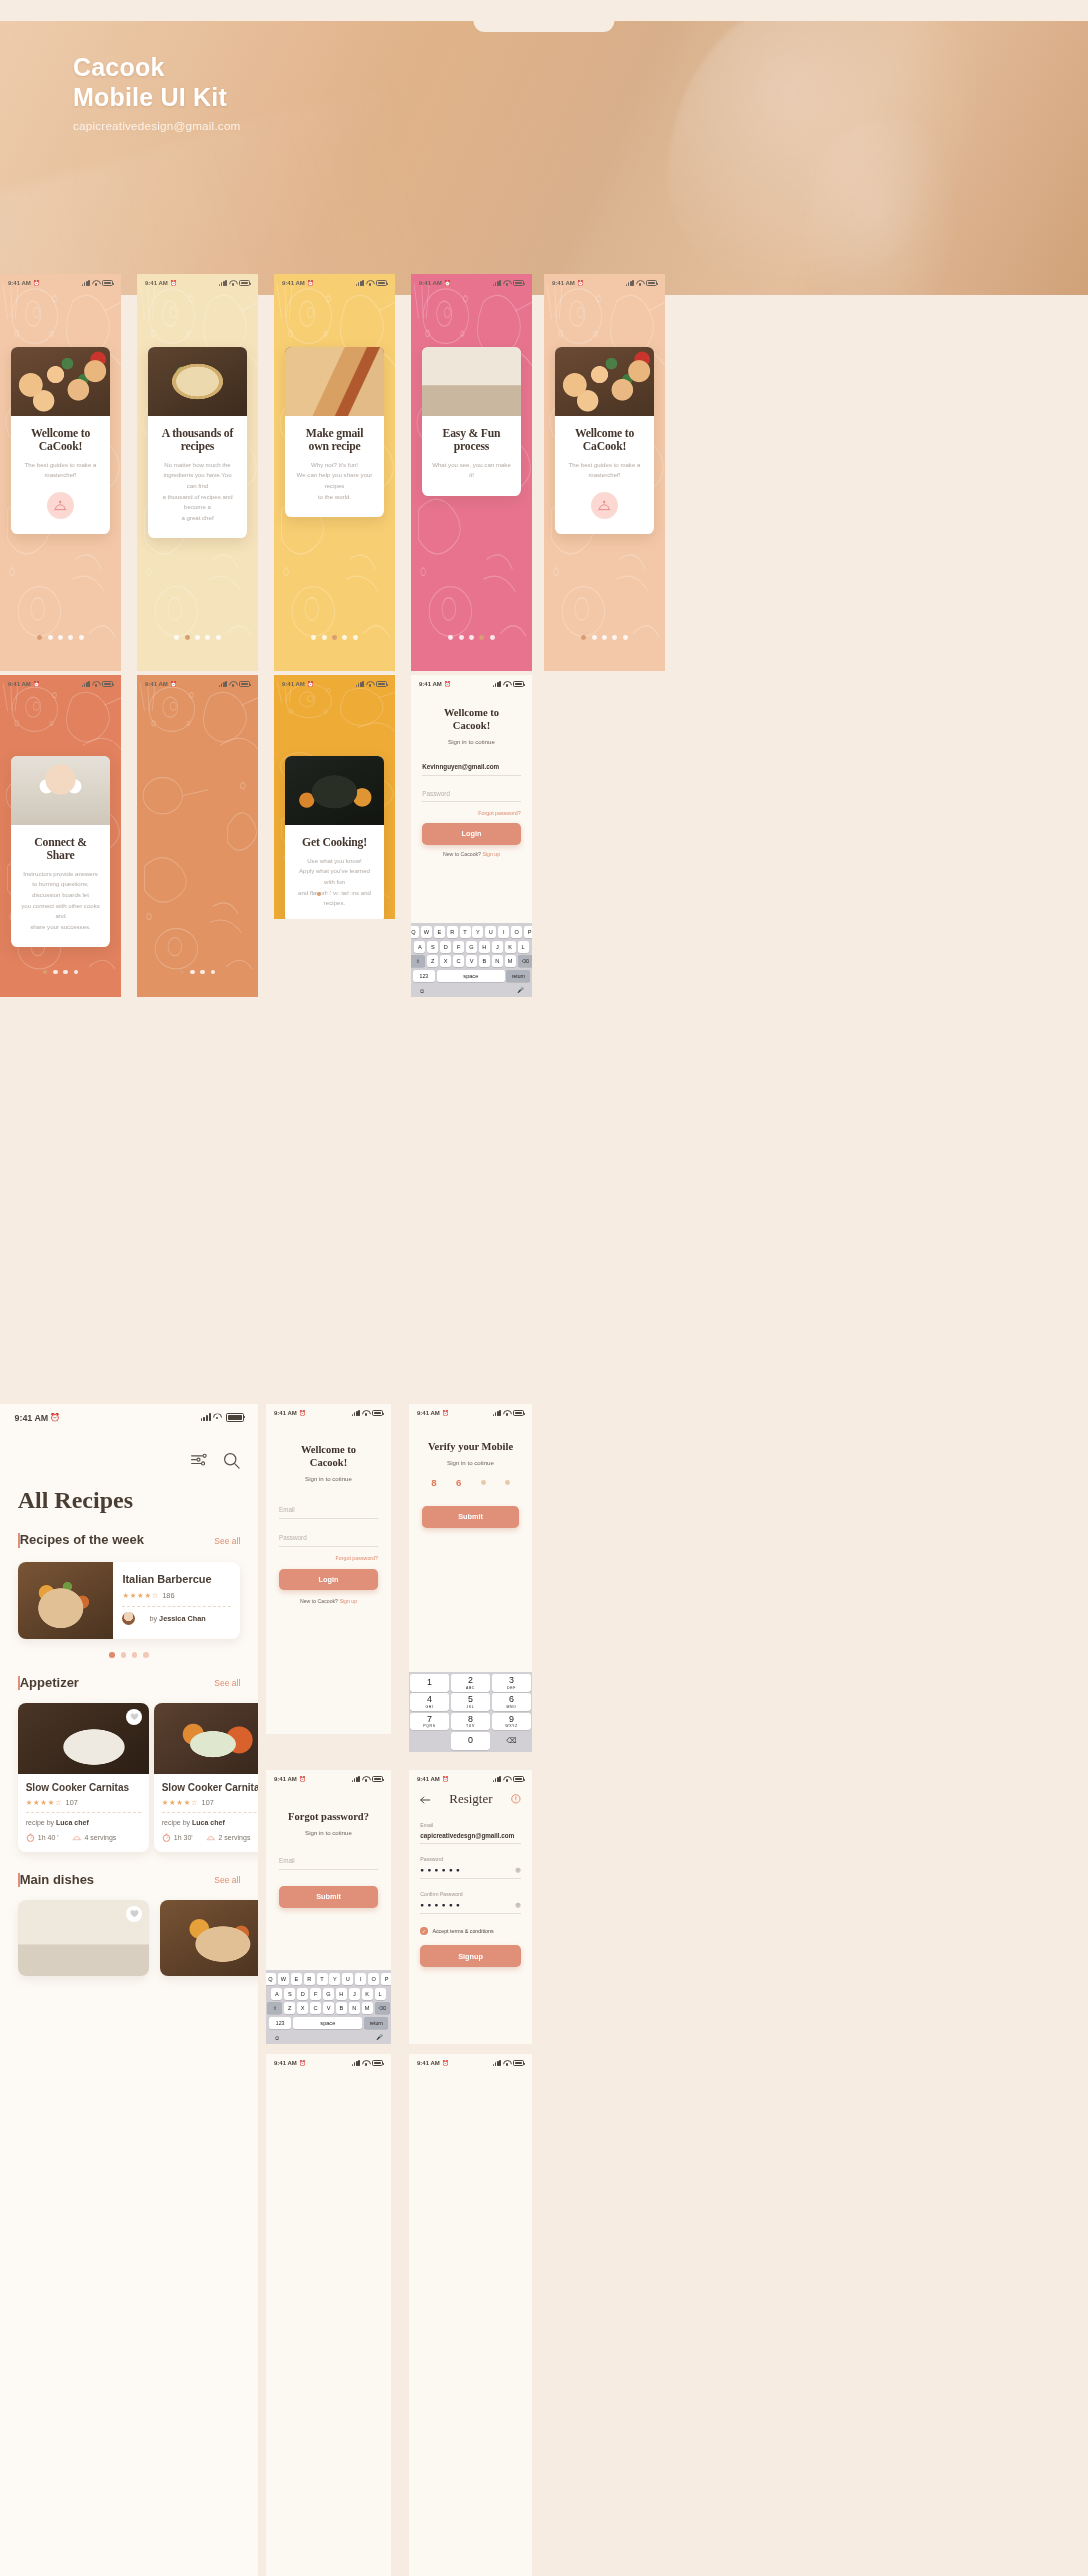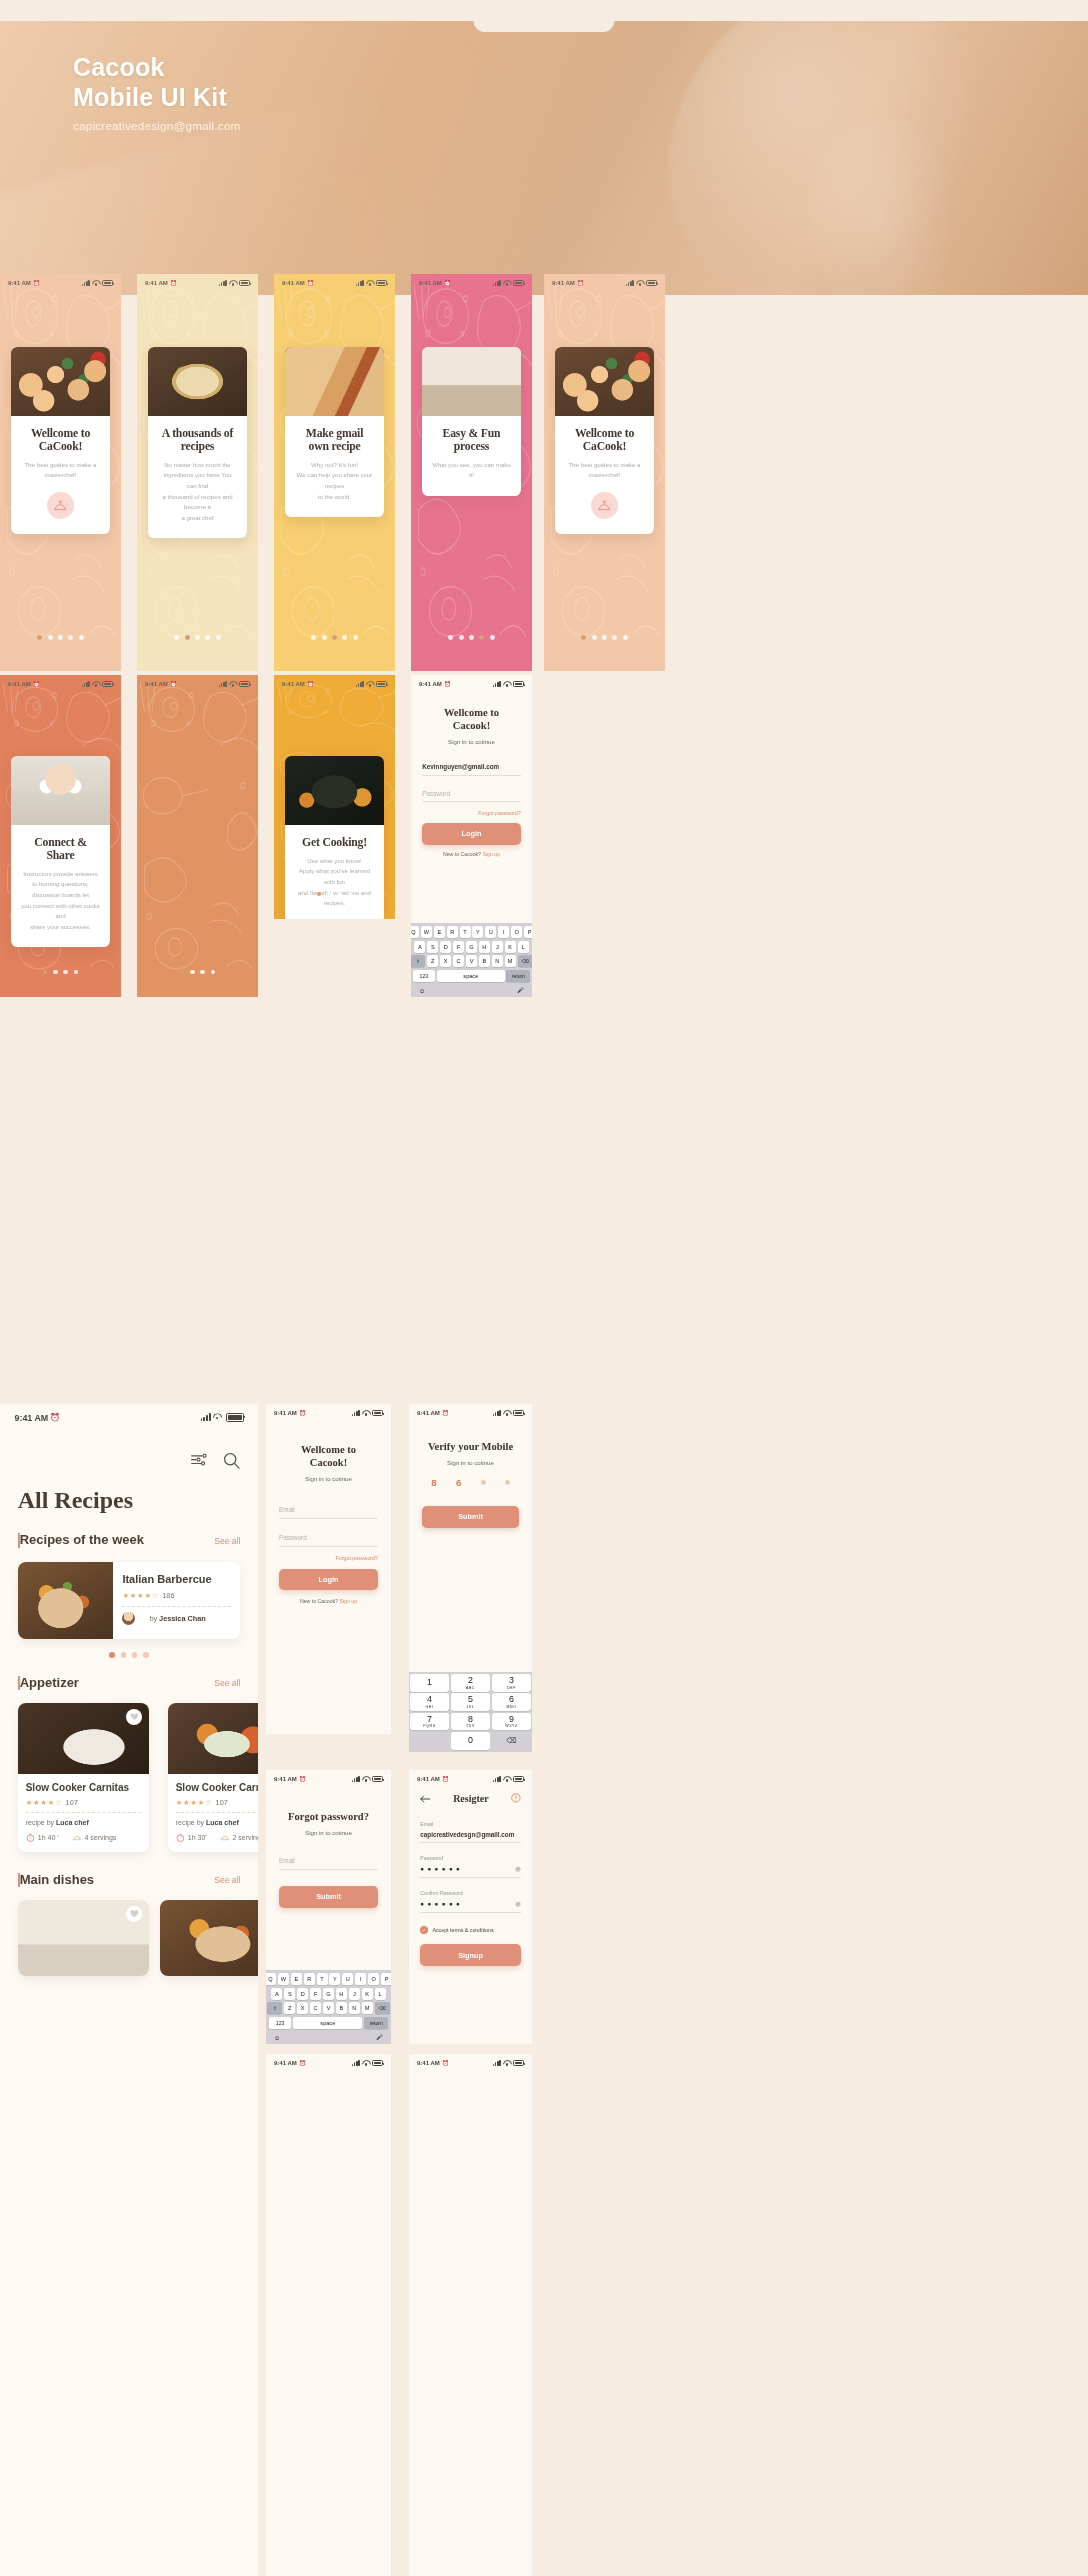--- a/index.html
+++ b/index.html
@@ -861,21 +861,21 @@
     <i style="width:5.6px;height:5.6px;border-radius:50%;background:#f3c8b8;display:block"></i>
     <i style="width:5.6px;height:5.6px;border-radius:50%;background:#f3c8b8;display:block"></i>
     <i style="width:5.6px;height:5.6px;border-radius:50%;background:#f3c8b8;display:block"></i>
   </div>
 
   <div class="sec-h" style="padding:17.7px 17.7px 0">
     <div class="sec-t">Appetizer</div>
     <div class="seeall">See all</div>
   </div>
 
-  <div style="display:flex;gap:19px;padding:13px 17.7px 0">
+  <div style="display:flex;gap:5px;padding:13px 17.7px 0">
 
       <div style="width:131px;flex:none;background:#fff;border-radius:8px;box-shadow:0 3.2px 9.7px rgba(140,110,80,.12);overflow:hidden">
         <div style="height:71px;position:relative">
           <div class="ph carnitas"></div>
           <div class="heartbtn" style="color:#fff;background:#fff">
               <svg width="8.9" height="8" viewBox="0 0 12 11" fill="#fff" stroke="#fff">
                 <path d="M6 10S.6 6.6.6 3.6A2.6 2.6 0 0 1 6 2.2 2.6 2.6 0 0 1 11.4 3.6C11.4 6.6 6 10 6 10z" fill="#cfcfcf"></path>
               </svg>
             </div>
         </div>
@@ -1155,21 +1155,21 @@
       <span class="batt">
             <span></span>
           </span>
     </span>
   </div>
   <div style="display:flex;align-items:center;justify-content:space-between;padding:21px 11.3px 0">
     <span>
       <svg width="10.5" height="8" viewBox="0 0 14 10" fill="none" stroke="#4a433c" stroke-width="1.3" stroke-linecap="round">
             <path d="M13 5H1M5 1 1 5l4 4"></path>
           </svg></span>
-    <span class="serif" style="font-size:10px;font-weight:bold;color:#3e322a">Resigter</span>
+    <span class="serif" style="font-size:13px;font-weight:normal;color:#3e322a">Resigter</span>
     <span>
       <svg width="9.7" height="9.7" viewBox="0 0 14 14" fill="none" stroke="#e07a54" stroke-width="1.2">
             <circle cx="7" cy="7" r="6"></circle>
             <path d="M7 4v4" stroke-linecap="round"></path>
             <circle cx="7" cy="10.2" r=".7" fill="#e07a54" stroke="none"></circle>
           </svg></span>
   </div>
   <div style="padding:14.5px 11.3px 0">
     <div class="lbl-sm">Email</div>
     <div class="fld val">capicreativedesgn@gmaill.com</div>

